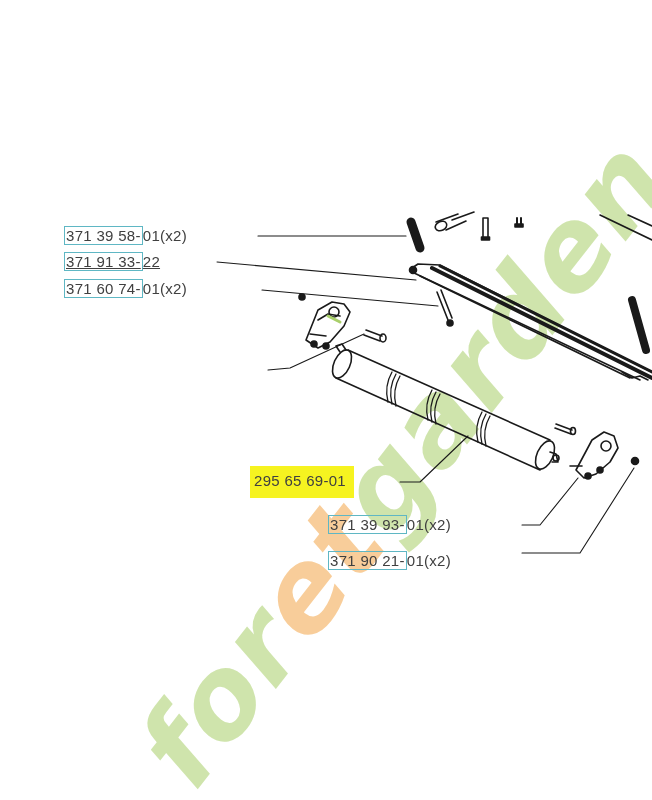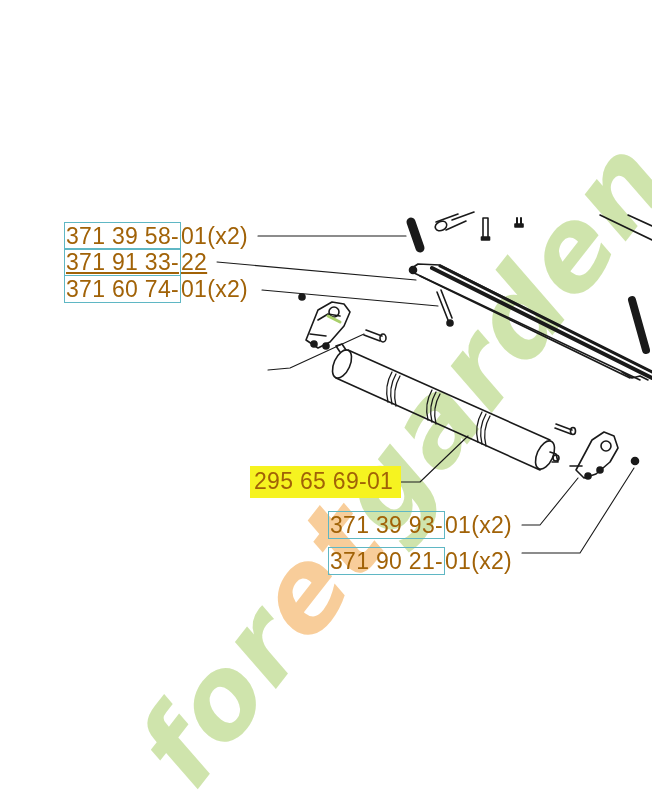--- a/index.html
+++ b/index.html
@@ -8,22 +8,22 @@
     width: 652px;
     height: 800px;
     overflow: hidden;
     background: #ffffff;
     font-family: "Liberation Sans", sans-serif;
   }
   svg.layer { position: absolute; left: 0; top: 0; width: 652px; height: 800px; }
   .label {
     position: absolute;
     font-family: "Liberation Sans", sans-serif;
-    font-size: 23px;
-    color: #a16207;
+    font-size: 15px;
+    color: #404040;
     white-space: nowrap;
     letter-spacing: 0.3px;
     line-height: 22px;
     cursor: pointer;
   }
   .label .pn-box {
     border: 1px solid #5fb7c4;
     padding: 0 1px;
     margin-left: -3px;
   }

